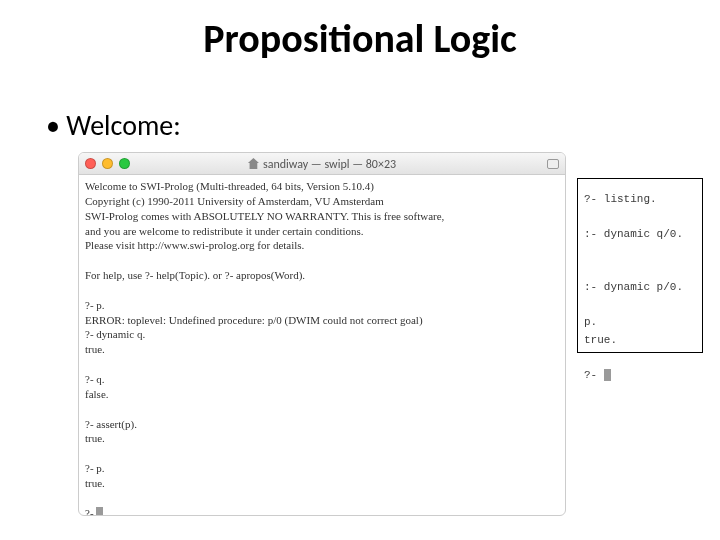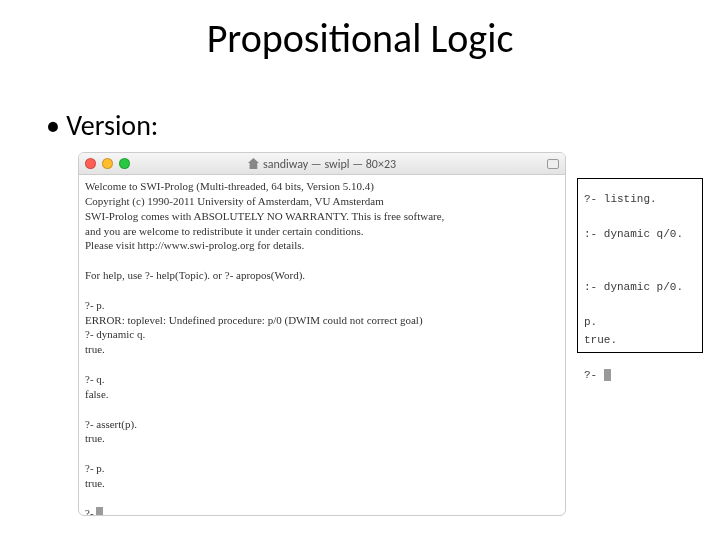--- a/index.html
+++ b/index.html
@@ -18,21 +18,21 @@
     height: 540px;
     position: relative;
   }
   .title {
     position: absolute;
     top: 14px;
     left: 0;
     right: 0;
     text-align: center;
     font-size: 40px;
-    font-weight: 400;
+    font-weight: 700;
   }
   .bullet {
     position: absolute;
     top: 108px;
     left: 46px;
     font-size: 28px;
   }
   .bullet::before { content: "• "; }
   .terminal {
     position: absolute;
@@ -122,21 +122,21 @@
     font-size: 15px;
     line-height: 1.25;
   }
 </style>
 </head>
 <body>
 <div class="slide">
 
   <div class="title">Propositional Logic</div>
 
-  <div class="bullet">Version:</div>
+  <div class="bullet">Welcome:</div>
 
   <div class="terminal">
     <div class="terminal-titlebar">
       <div class="traffic-lights">
         <div class="tl red"></div>
         <div class="tl yellow"></div>
         <div class="tl green"></div>
       </div>
       <div class="tb-title">
         <span class="home-icon"></span>

